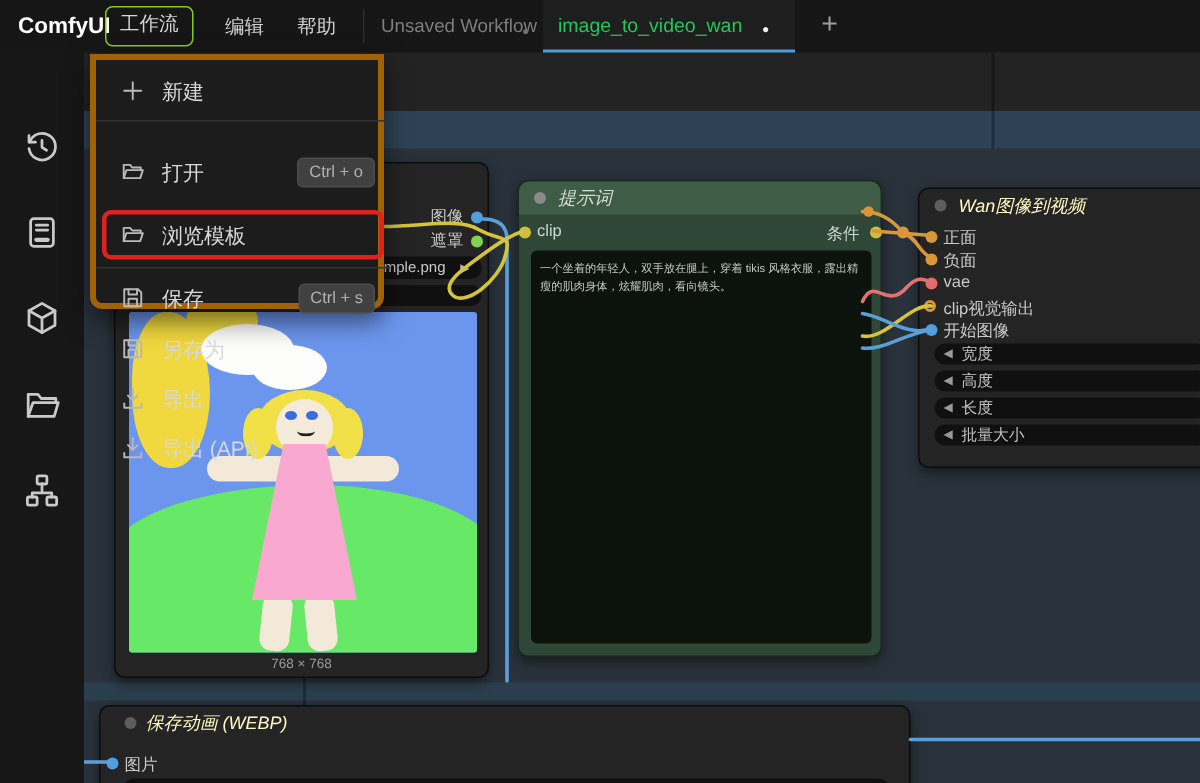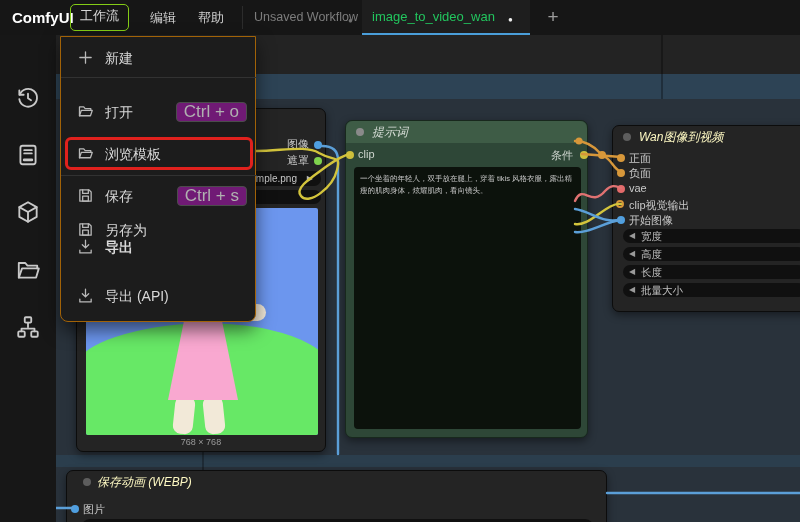--- a/index.html
+++ b/index.html
@@ -91,26 +91,26 @@
   #node-note .node-title { left:24px; line-height:20px; font-size:11px; color:#d2c9b6; }
   #note-text { position:absolute; left:6px; top:26px; width:134px; height:54px; background:#151009; border-radius:3px; padding:3px 6px; font-family:"DejaVu Sans Mono",monospace; font-size:7.5px; line-height:1.45; color:#d9d0be; white-space:pre-line; }
 
   
   #node-webp { left:10px; top:435px; width:541px; height:90px; }
   #node-webp .hdr-dot { left:16px; }
   #node-webp .node-title { left:30px; }
   #wires { position:absolute; left:0; top:0; width:744px; height:487px; z-index:6; pointer-events:none; }
 
   
-  #dropdown { position:absolute; left:60px; top:36px; width:196px; height:286px; background:#1c1c1c; border:1px solid #a16207; border-radius:0 0 8px 8px; box-shadow:0 8px 18px rgba(0,0,0,.55); z-index:40; }
+  #dropdown { position:absolute; left:60px; top:36px; width:196px; height:170px; background:#1c1c1c; border:4px solid #a16207; border-radius:0 0 8px 8px; box-shadow:0 8px 18px rgba(0,0,0,.55); z-index:40; }
   .dd-item { position:absolute; left:0; width:196px; height:30px; }
   .dd-icon { position:absolute; left:16px; top:6px; width:17px; height:17px; }
   .dd-icon svg { width:17px; height:17px; stroke:#b9b9b9; fill:none; stroke-width:1.8; stroke-linecap:round; stroke-linejoin:round; }
   .dd-label { position:absolute; left:44px; top:0; line-height:30px; font-size:14px; color:#d8d8d8; white-space:nowrap; }
-  .dd-chip { position:absolute; right:10px; top:5px; height:20px; line-height:18px; padding:0 7px; font-size:17px; color:#b0b0b0; background:#701a75; border:1px solid #4c4c4c; border-radius:4px; }
+  .dd-chip { position:absolute; right:10px; top:5px; height:20px; line-height:18px; padding:0 7px; font-size:11px; color:#b0b0b0; background:#404040; border:1px solid #4c4c4c; border-radius:4px; }
   .dd-divider { position:absolute; left:0; width:196px; height:1px; background:#323232; }
   #browse-highlight { position:absolute; left:4px; top:100px; width:188px; height:33px; border:3px solid #e0211d; border-radius:6px; z-index:41; pointer-events:none; }
 </style>
 </head>
 <body>
 
 <div id="app">
 
   <div id="canvas">
     <div class="strip-dark"></div>
@@ -333,21 +333,21 @@
     <div class="dd-item" style="top:178px;text-align:right;">
       <span class="dd-icon">
         <svg viewBox="0 0 24 24">
             <path d="M4 4h13l3 3v13H4z"></path>
             <path d="M8 4v5h8V4"></path>
             <rect x="8" y="13" width="8" height="7"></rect>
           </svg>
       </span>
       <span class="dd-label">另存为</span>
     </div>
-    <div class="dd-item" style="top:195px;font-weight:bold;">
+    <div class="dd-item" style="top:211px;">
       <span class="dd-icon">
         <svg viewBox="0 0 24 24">
             <path d="M12 3v11m0 0l-4.5-4.5M12 14l4.5-4.5"></path>
             <path d="M4 17v4h16v-4"></path>
           </svg>
       </span>
       <span class="dd-label">导出</span>
     </div>
     <div class="dd-item" style="top:244px;">
       <span class="dd-icon">

